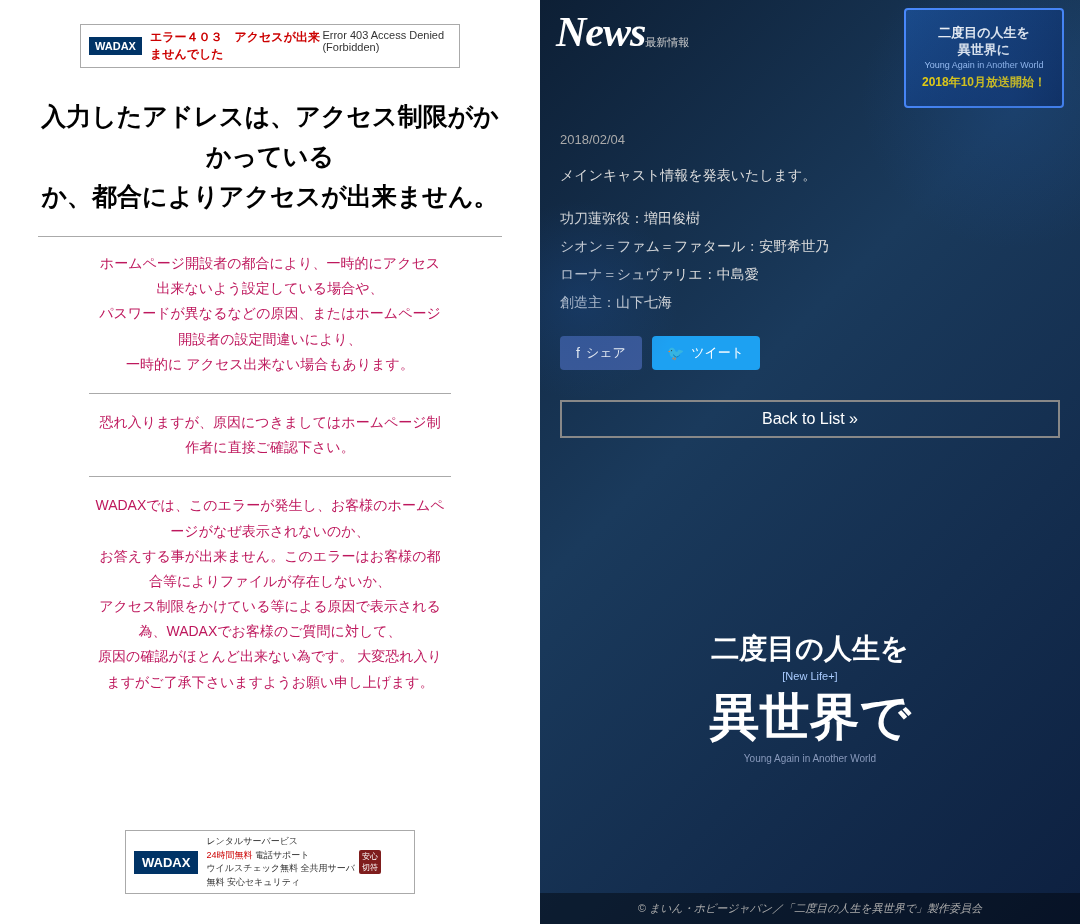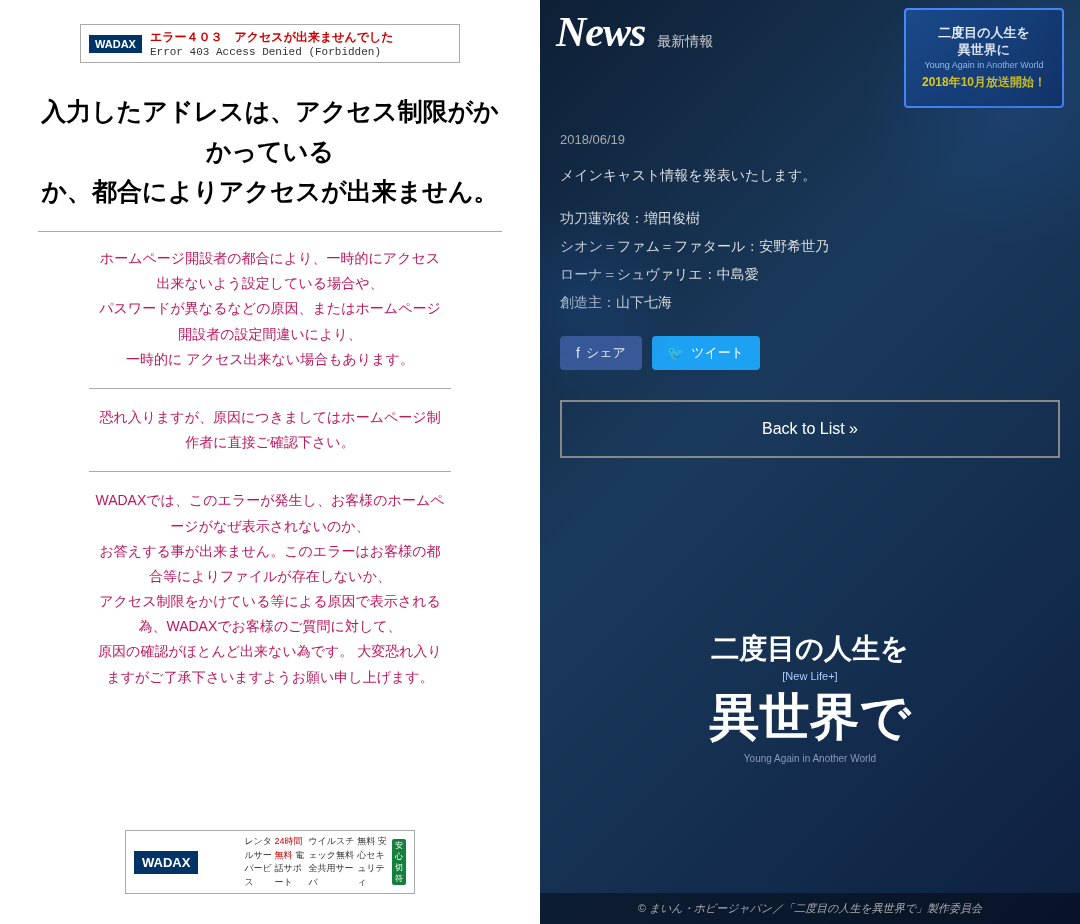--- a/index.html
+++ b/index.html
@@ -38,22 +38,21 @@
       color: #fff;
       font-size: 11px;
       font-weight: bold;
       padding: 3px 6px;
       margin-right: 8px;
       font-family: Arial, sans-serif;
       white-space: nowrap;
     }
     .error-banner-text {
       display: flex;
-      flex-direction: column;
-      font-family: Liberation Mono, monospace;
+      flex-direction: row;
     }
     .error-title {
       color: #cc0000;
       font-size: 12px;
       font-weight: bold;
     }
     .error-subtitle {
       color: #333;
       font-size: 11px;
     }
@@ -111,29 +110,28 @@
       background: #003366;
       color: #fff;
       font-size: 13px;
       font-weight: bold;
       padding: 4px 8px;
       margin-right: 8px;
       font-family: Arial, sans-serif;
     }
     .wadax-bottom-text {
       display: flex;
-      flex-direction: row;
+      flex-direction: column;
       font-size: 9px;
       color: #333;
       line-height: 1.5;
-      margin-left: 38px;
     }
     .wadax-bottom-text span.red { color: #cc0000; font-weight: normal; }
     .wadax-bottom-badge {
-      background: #15803d;
+      background: #7f1d1d;
       color: #fff;
       font-size: 8px;
       padding: 1px 3px;
       margin-left: 4px;
       border-radius: 2px;
     }
 
     
     .right-panel {
       width: 540px;
@@ -150,32 +148,32 @@
     .right-header {
       display: flex;
       align-items: flex-start;
       justify-content: space-between;
       padding: 8px 16px;
     }
 
     .news-section {
       display: flex;
       align-items: baseline;
-      gap: 12px;
+      gap: 0;
     }
     .news-title {
       font-family: Georgia, serif;
       font-size: 42px;
       color: #fff;
       font-style: italic;
       font-weight: bold;
       letter-spacing: -1px;
     }
     .news-subtitle {
-      font-size: 14px;
+      font-size: 11px;
       color: #ccc;
       font-family: 'Meiryo', sans-serif;
     }
 
     .anime-badge {
       width: 160px;
       height: 100px;
       background: linear-gradient(135deg, #1a4a8a 0%, #0d2a5a 100%);
       border: 2px solid #4a8aff;
       border-radius: 4px;
@@ -268,21 +266,21 @@
       gap: 6px;
     }
 
     .back-to-list-btn {
       display: block;
       width: 100%;
       background: transparent;
       border: 2px solid #888;
       color: #fff;
       font-size: 16px;
-      padding: 18px;
+      padding: 8px;
       text-align: center;
       cursor: pointer;
       margin-bottom: 20px;
       font-family: 'Meiryo', sans-serif;
     }
 
     
     .anime-bottom {
       display: flex;
       flex-direction: column;
@@ -386,21 +384,21 @@
       <div class="anime-badge-title">
         二度目の人生を<br>異世界に
       </div>
       <div class="anime-badge-sub">Young Again in Another World</div>
       <div class="anime-badge-date">2018年10月放送開始！</div>
     </div>
   </div>
 
   <div class="right-content">
 
-    <div class="article-date">2018/06/19</div>
+    <div class="article-date">2018/02/04</div>
     <div class="article-body">メインキャスト情報を発表いたします。</div>
 
     <div class="cast-list">
       <div>功刀蓮弥役：増田俊樹</div>
       <div>シオン＝ファム＝ファタール：安野希世乃</div>
       <div>ローナ＝シュヴァリエ：中島愛</div>
       <div>創造主：山下七海</div>
     </div>
 
     <div class="social-buttons">

